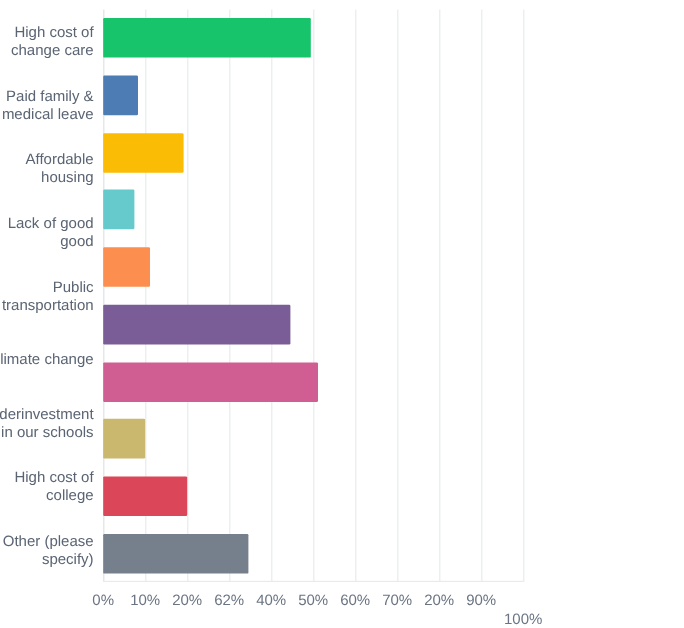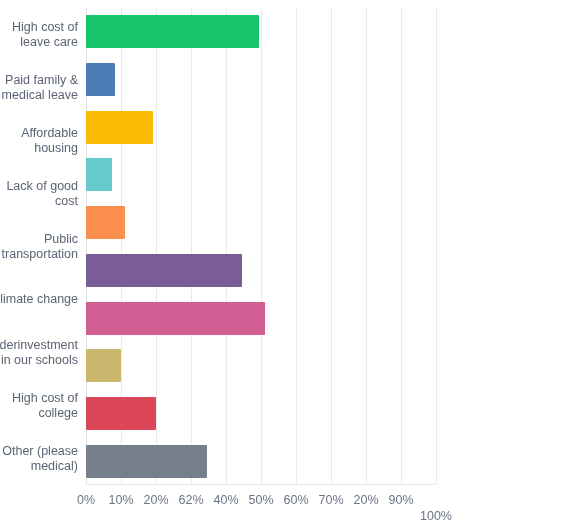--- a/index.html
+++ b/index.html
@@ -119,39 +119,39 @@
 </style>
 </head>
 <body>
 
 <div id="chart-root">
 
   <div class="cat-labels">
       <div class="cat-label">
         <div>
           <span>High cost of</span>
-          <span>leave care</span>
+          <span>change care</span>
         </div>
       </div>
       <div class="cat-label">
         <div>
           <span>Paid family &amp;</span>
           <span>medical leave</span>
         </div>
       </div>
       <div class="cat-label">
         <div>
           <span>Affordable</span>
           <span>housing</span>
         </div>
       </div>
       <div class="cat-label">
         <div>
           <span>Lack of good</span>
-          <span>cost</span>
+          <span>good</span>
         </div>
       </div>
       <div class="cat-label">
         <div>
           <span>Public</span>
           <span>transportation</span>
         </div>
       </div>
       <div class="cat-label">
         <div>
@@ -166,21 +166,21 @@
       </div>
       <div class="cat-label">
         <div>
           <span>High cost of</span>
           <span>college</span>
         </div>
       </div>
       <div class="cat-label">
         <div>
           <span>Other (please</span>
-          <span>medical)</span>
+          <span>specify)</span>
         </div>
       </div>
     </div>
 
   <div class="plot-area">
     <div class="gridlines">
         <div class="gridline axis-zero" style="left: 0%;"></div>
         <div class="gridline" style="left: 10%;"></div>
         <div class="gridline" style="left: 20%;"></div>
         <div class="gridline" style="left: 30%;"></div>

